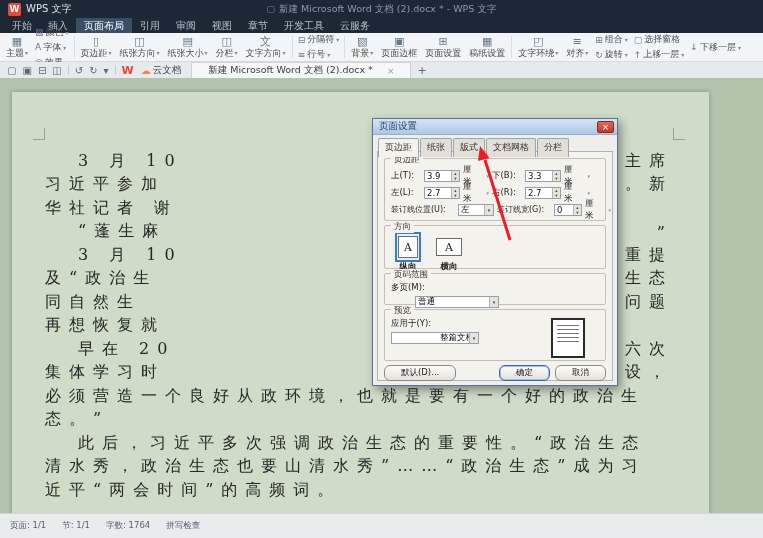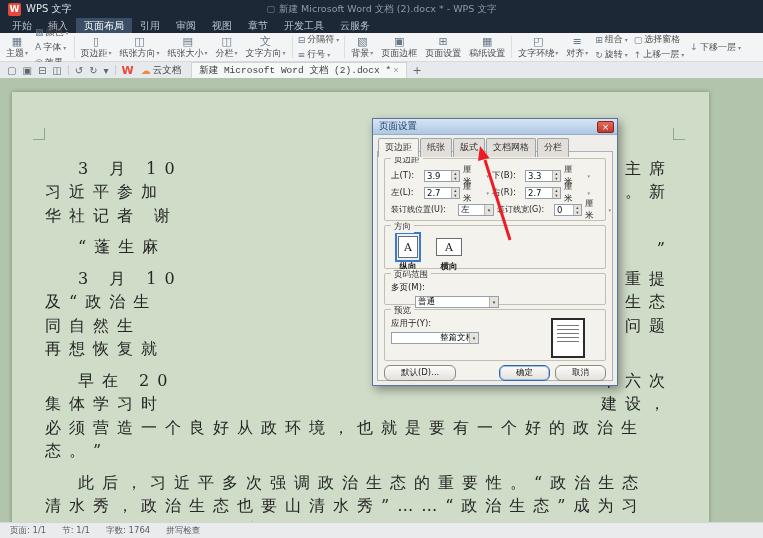--- a/index.html
+++ b/index.html
@@ -36,40 +36,40 @@
   .sbtn .ric { font-size:9px; color:#66798a; }
 
   
   .quickrow { position:absolute; top:62px; left:0; right:0; height:16px; background:#e7eaec;
               display:flex; align-items:center; padding:0 4px; z-index:6; }
   .qic { font-size:10px; color:#5d6770; padding:0 3px; }
   .qsep { width:1px; height:10px; background:#c9cdd1; margin:0 3px; }
   .wred { color:#e8483a; font-weight:bold; font-size:11px; padding:0 3px; }
   .cloudbtn { display:flex; align-items:center; gap:2px; font-size:9.5px; color:#444; padding:0 4px; }
   .cloud-ic { color:#f08a3c; font-size:10px; }
-  .doctab { margin-left:6px; height:16px; display:flex; align-items:center; gap:2px; background:#f6f8f8;
-            border:1px solid #d0d4d6; border-bottom:none; padding:0 7px; font-size:9.5px; color:#3c3c3c; white-space:nowrap;font-family:Liberation Mono, monospace; }
+  .doctab { margin-left:6px; height:16px; display:flex; align-items:center; gap:14px; background:#f6f8f8;
+            border:1px solid #d0d4d6; border-bottom:none; padding:0 16px; font-size:9.5px; color:#3c3c3c; white-space:nowrap; }
   .tabclose { color:#999; font-size:9px; }
   .addtab { font-size:11px; color:#666; padding:0 6px; }
 
   
   .docarea { position:absolute; top:78px; left:0; right:0; height:448px; background:#b2c4ac; overflow:hidden; }
   .page { position:absolute; left:12px; top:14px; width:697px; height:540px; background:#cfdcc8;
           box-shadow:0 0 4px rgba(50,70,50,.45); }
   .cmark { position:absolute; width:12px; height:12px; }
   .cmark.tl { left:21px; top:36px; border-right:1px solid #93a58f; border-bottom:1px solid #93a58f; }
   .cmark.tr { left:661px; top:36px; border-left:1px solid #93a58f; border-bottom:1px solid #93a58f; }
   .doctext { position:absolute; left:45px; top:70px; width:628px; z-index:2;
              font-family:"DejaVu Serif","Liberation Serif",serif; font-size:16px; letter-spacing:8px; color:#262626; }
   .dline { height:23.5px; display:flex; justify-content:space-between; align-items:flex-end; white-space:nowrap; }
-  .dline.indent { padding-left:33px;margin-top:8px; }
+  .dline.indent { padding-left:33px; }
   .dline .rf { text-align:right; }
 
   
-  .statusbar { position:absolute; bottom:0; left:0; right:0; height:16px; background:#e9ebed;
+  .statusbar { position:absolute; bottom:0; left:0; right:0; height:25px; background:#e9ebed;
                border-top:1px solid #d3d6d8; display:flex; align-items:center; gap:16px; padding:0 10px;
                font-size:8.5px; color:#5a6068; z-index:7; }
 
   
   .dialog { position:absolute; left:372px; top:118px; width:246px; height:268px; background:#f0eeea;
             border:1px solid #57749c; box-shadow:3px 4px 9px rgba(0,0,0,.38); z-index:30; }
   .dlg-title { position:absolute; top:0; left:0; right:0; height:16px; background:linear-gradient(#d7e5f5,#aec7e3);
                display:flex; align-items:center; padding:0 6px; font-size:9.5px; color:#1c3c64; border-bottom:1px solid #93aecd; }
   .dlg-close { position:absolute; right:3px; top:2px; width:17px; height:12px;
                background:linear-gradient(#e26b5c,#c03a28); color:#fff; font-size:9px; line-height:11px;

